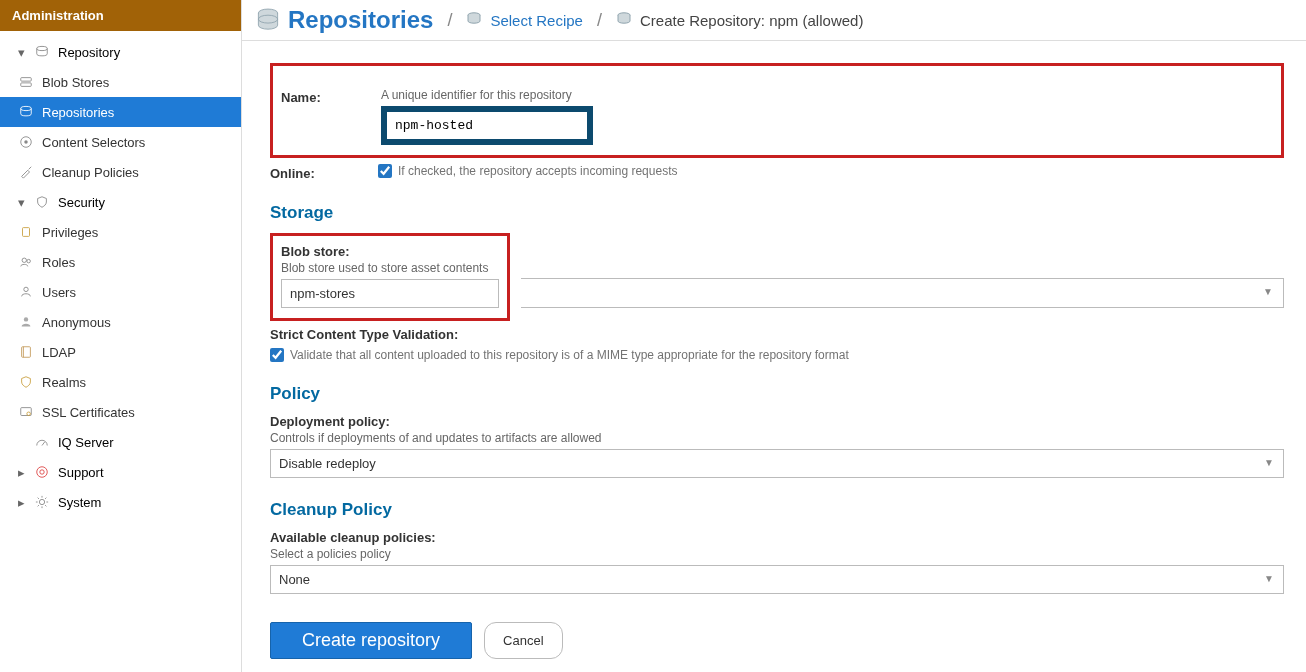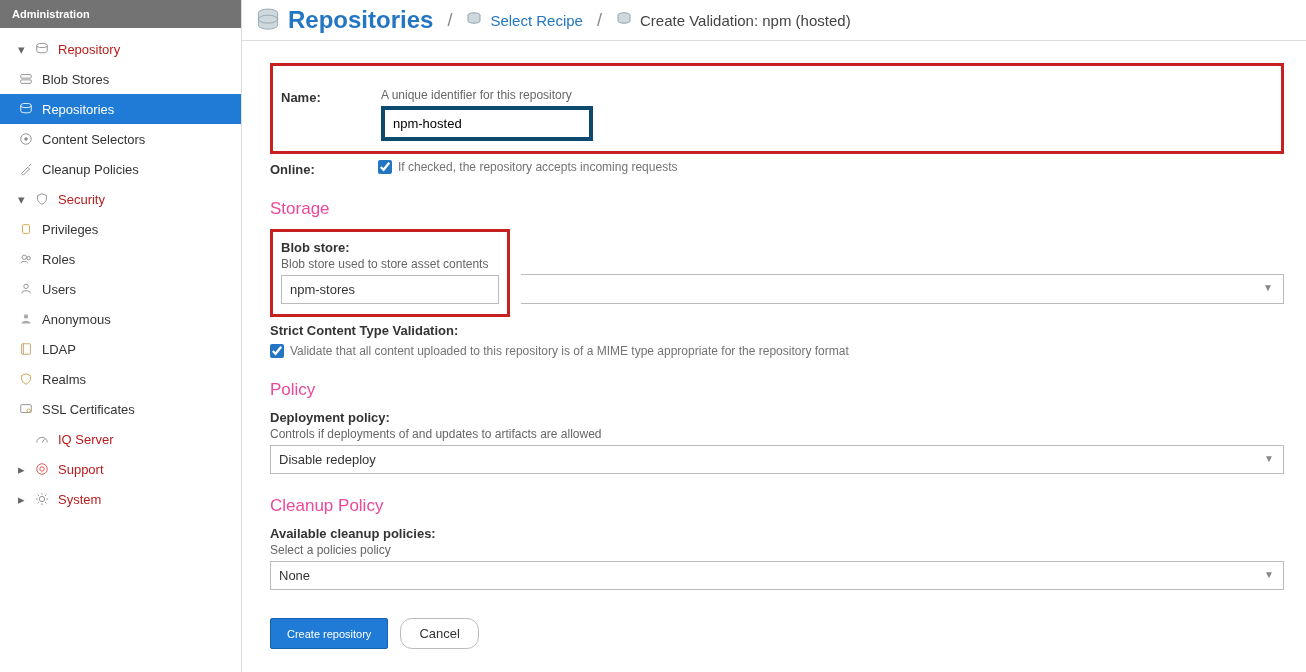--- a/index.html
+++ b/index.html
@@ -1,66 +1,66 @@
 <!DOCTYPE html>
 <html><head>
 <meta charset="utf-8">
 <style>
 * { box-sizing: border-box; margin: 0; padding: 0; }
 body { font-family: Arial, Helvetica, sans-serif; font-size: 13px; color: #333; background: #fff; }
 .container { display: flex; width: 1306px; height: 672px; }
 
 
 .sidebar { width: 242px; background: #fff; border-right: 1px solid #ddd; }
-.sidebar-header { background: #737373; color: #fff; font-weight: bold; padding: 8px 12px; font-size: 11px; }
+.sidebar-header { background: #a16207; color: #fff; font-weight: bold; padding: 8px 12px; font-size: 13px; }
 .tree { padding: 6px 0; }
 .tree-item { display: flex; align-items: center; padding: 7px 10px 7px 18px; cursor: pointer; color: #333; }
 .tree-item.level2 { }
 .tree-item.active { background: #1f7bd6; color: #fff; }
 .tree-caret { width: 12px; display: inline-block; margin-right: 4px; color: #666; }
 .tree-icon { width: 16px; height: 16px; display: inline-flex; align-items: center; justify-content: center; margin-right: 8px; flex-shrink: 0; }
 .tree-label { font-size: 13px; }
-.tree-item.level1 .tree-label { color: #b91c1c; }
+.tree-item.level1 .tree-label { color: #000000; }
 .tree-item.active .tree-label { color: #fff; }
 
 
 .main { flex: 1; overflow-y: auto; background: #fff; }
 .header-bar { display: flex; align-items: center; padding: 6px 12px; border-bottom: 1px solid #ddd; gap: 6px; }
 .header-icon { width: 28px; height: 28px; }
 .header-title { color: #2476c3; font-size: 24px; font-weight: bold; }
 .crumb-sep { color: #888; margin: 0 8px; font-size: 18px; }
 .crumb-link { color: #2476c3; font-size: 15px; }
 .crumb-current { color: #444; font-size: 15px; }
 .crumb-icon { width: 18px; vertical-align: middle; }
 
 .form-area { padding: 22px 22px 30px 28px; }
 .row { display: flex; align-items: flex-start; margin-bottom: 8px; }
 .row .lbl { width: 108px; font-weight: bold; font-size: 13px; padding-top: 2px; }
 .row .fld { flex: 1; }
 .help { color: #666; font-size: 12px; margin-bottom: 4px; }
-.text-input { width: 100%; border: 4px solid #0c4a6e; padding: 6px 8px; font-size: 13px; background: #fff; }
+.text-input { width: 100%; border: 6px solid #0c4a6e; padding: 6px 8px; font-size: 13px; background: #fff; font-family: Liberation Mono, monospace; }
 .highlight-name { position: relative; border: 3px solid #c72020; padding: 22px 8px 10px 8px; margin-bottom: 6px; }
 .highlight-name .lbl { width: 100px; }
 .highlight-name .text-input { width: 212px; }
 
 .checkbox-row { display: flex; align-items: center; gap: 6px; }
 .chk { width: 14px; height: 14px; accent-color: #2476c3; }
 .chk-lbl { color: #737373; font-size: 12px; }
 
-.section-title { font-weight: normal; font-size: 17px; margin: 22px 0 10px 0; color: #ec4899; }
+.section-title { font-weight: bold; font-size: 17px; margin: 22px 0 10px 0; color: #0369a1; }
 .sub-label { font-weight: bold; font-size: 13px; margin-bottom: 2px; }
 .sub-help { color: #666; font-size: 12px; margin-bottom: 4px; }
 
 .highlight-blob { border: 3px solid #c72020; padding: 8px 8px 10px 8px; width: 240px; margin-bottom: 0; }
 .select-wrap { position: relative; }
 .select-field { width: 100%; border: 1px solid #bbb; padding: 6px 28px 6px 8px; font-size: 13px; background: #fff; cursor: pointer; }
 .select-caret { position: absolute; right: 10px; top: 8px; color: #888; font-size: 10px; pointer-events: none; }
 
 .buttons { margin-top: 28px; display: flex; gap: 12px; }
-.btn-primary { background: #1f7bd6; color: #fff; border: 1px solid #1663ab; padding: 7px 16px; font-size: 11px; cursor: pointer; border-radius: 2px; }
+.btn-primary { background: #1f7bd6; color: #fff; border: 1px solid #1663ab; padding: 7px 31px; font-size: 18px; cursor: pointer; border-radius: 2px; }
 .btn-secondary { background: #fff; color: #333; border: 1px solid #bbb; padding: 7px 18px; font-size: 13px; cursor: pointer; border-radius: 12px; }
 
 .wide-select { position: relative; width: 100%; }
 .wide-select .select-field { width: 100%; }
 
 .blob-row { display:flex; align-items: flex-end; gap: 11px; }
 .blob-row .tail { flex:1; position: relative; }
 </style>
 </head>
 <body>
@@ -241,21 +241,21 @@
           </svg>
       </span>
       <span class="crumb-link">Select Recipe</span>
       <span class="crumb-sep">/</span>
       <span class="crumb-icon">
         <svg viewBox="0 0 16 16" width="16" height="16">
             <ellipse cx="8" cy="4" rx="6" ry="2.2" fill="#cfd8dc" stroke="#90a4ae"></ellipse>
             <path d="M2 4 v6 a6 2.2 0 0 0 12 0 V4" fill="#cfd8dc" stroke="#90a4ae"></path>
           </svg>
       </span>
-      <span class="crumb-current">Create Validation: npm (hosted)</span>
+      <span class="crumb-current">Create Repository: npm (allowed)</span>
     </div>
 
     <div class="form-area">
 
       <div class="highlight-name">
         <div class="row" style="margin-bottom:0;">
           <div class="lbl">Name:</div>
           <div class="fld">
             <div class="help">A unique identifier for this repository</div>
             <input class="text-input" type="text" value="npm-hosted" style="">

